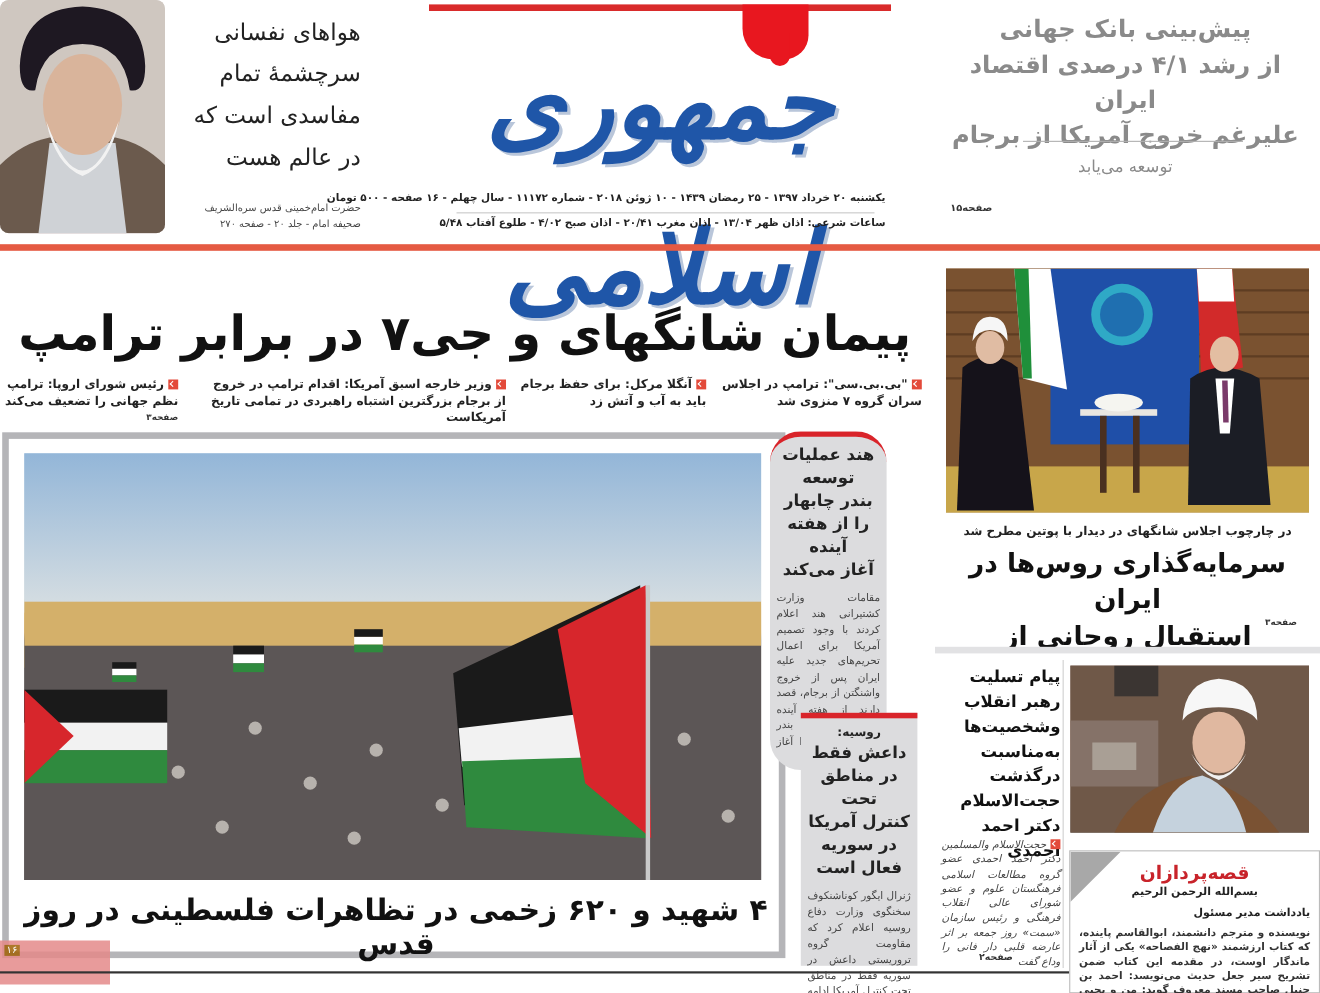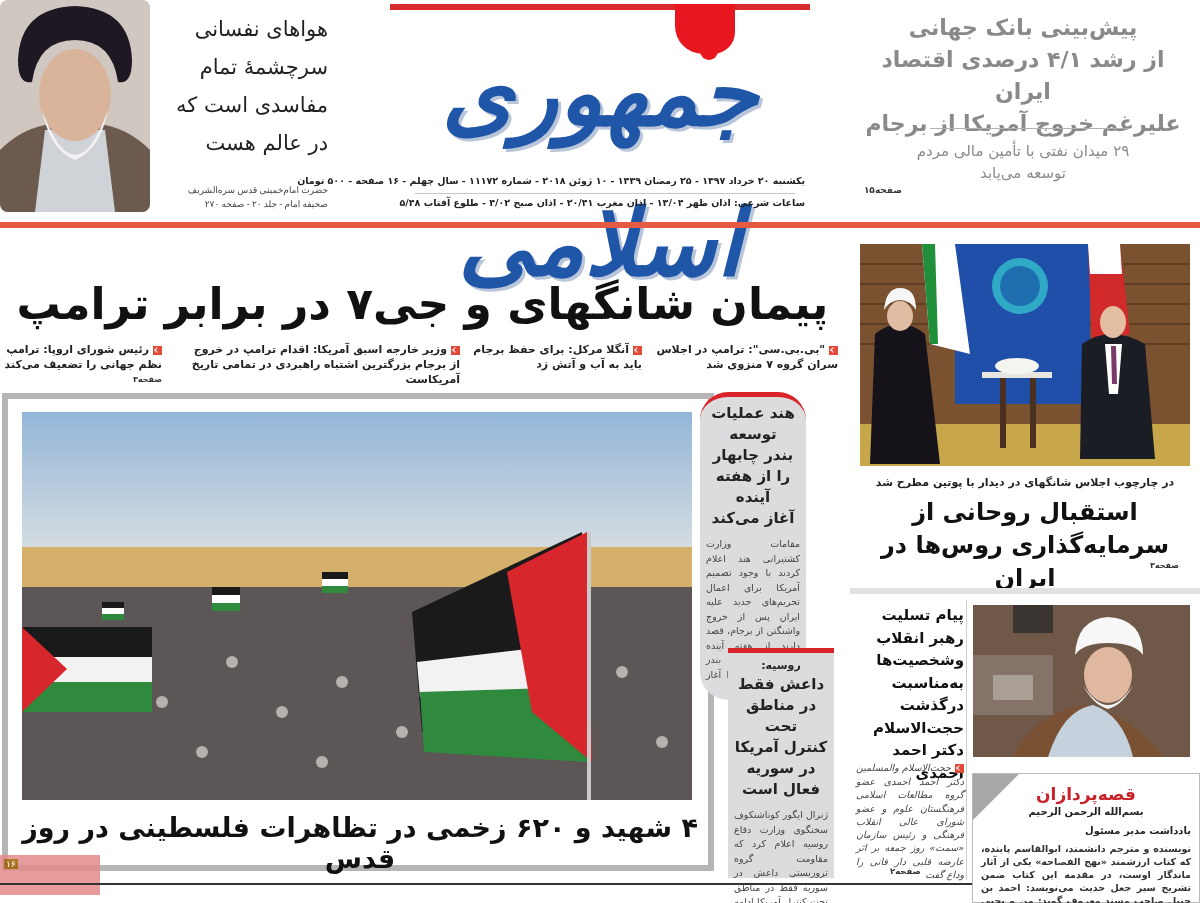--- a/index.html
+++ b/index.html
@@ -16,21 +16,21 @@
   .logo-bar { left: 390px; top: 4px; width: 420px; height: 6px; background: #d92b2b; }
   .logo-drip { left: 675px; top: 4px; width: 60px; height: 50px; background: #e8171f; border-radius: 0 0 22px 28px; }
   .logo-drip2 { left: 700px; top: 30px; width: 18px; height: 30px; background: #e8171f; border-radius: 0 0 10px 10px; }
   .logo-text { left: 385px; top: 18px; width: 430px; height: 150px; text-align: center; font-family: "DejaVu Serif", serif; font-size: 92px; font-weight: bold; font-style: italic; color: #1f56a8; line-height: 150px; text-shadow: 3px 3px 0 #b9c6da; letter-spacing: -2px; }
   .dateline { left: 405px; top: 175px; width: 400px; text-align: center; font-size: 9.5px; font-weight: bold; color: #222; white-space: nowrap; }
   .date-rule { left: 415px; top: 193px; width: 380px; height: 1px; background: #c8c8c8; }
   .prayer-times { left: 405px; top: 197px; width: 400px; text-align: right; font-size: 9.5px; font-weight: bold; color: #222; white-space: nowrap; }
 
   .quote-photo { left: 0; top: 0; width: 150px; height: 212px; border-radius: 8px; overflow: hidden; background: linear-gradient(180deg, #d9d4cf 0%, #c7bdb5 100%); }
   .quote-text { left: 158px; top: 10px; width: 170px; text-align: right; font-family: "DejaVu Serif", serif; font-size: 21px; line-height: 38px; color: #222; }
-  .quote-src { left: 158px; top: 183px; width: 170px; text-align: right; font-size: 9px; color: #444; line-height: 14px; font-family: Liberation Serif, serif; }
+  .quote-src { left: 158px; top: 183px; width: 170px; text-align: right; font-size: 9px; color: #444; line-height: 14px; }
 
   .main-rule { left: 0; top: 222px; width: 1200px; height: 6px; background: #e55a43; }
 
   
   .main-headline { left: 0; top: 248px; width: 845px; text-align: center; font-size: 44px; font-weight: bold; color: #111; font-family: "DejaVu Sans", sans-serif; margin-top: 30px; }
   .brief { top: 342px; font-size: 11px; line-height: 15px; font-weight: bold; color: #222; }
   .brief .mark { display: inline-block; width: 9px; height: 9px; background: #e34a3a; margin-left: 4px; vertical-align: middle; position: relative; }
   .brief .mark::after { content: ""; position: absolute; left: 2px; top: 2px; width: 3px; height: 3px; border-top: 1.5px solid #fff; border-left: 1.5px solid #fff; transform: rotate(-45deg); }
   .brief-page { font-size: 8px; color: #333; font-weight: bold; }
 
@@ -74,21 +74,20 @@
 </head>
 <body>
 
 <div class="abs top-headline">
   <div>پیش‌بینی بانک جهانی</div>
   <div>از رشد ۴/۱ درصدی اقتصاد ایران</div>
   <div>علیرغم خروج آمریکا از برجام</div>
 </div>
 <div class="abs top-rule"></div>
 <div class="abs top-sub">
-  <div>۲۹ میدان نفتی با تأمین مالی مردم</div>
   <div>توسعه می‌یابد</div>
 </div>
 <div class="abs top-page">صفحه۱۵</div>
 
 <div class="abs logo-bar"></div>
 <div class="abs logo-drip"></div>
 <div class="abs logo-drip2"></div>
 <div class="abs logo-text">جمهوری اسلامی</div>
 <div class="abs dateline">یکشنبه ۲۰ خرداد ۱۳۹۷ - ۲۵ رمضان ۱۴۳۹ - ۱۰ ژوئن ۲۰۱۸ - شماره ۱۱۱۷۲ - سال چهلم - ۱۶ صفحه - ۵۰۰ تومان</div>
 <div class="abs date-rule"></div>
@@ -250,22 +249,22 @@
     <path d="M24 66 Q26 44 40 44 Q56 44 56 66 Q50 56 40 56 Q30 56 24 66 Z" fill="#f6f6f6"></path>
 
     <path d="M220 215 L222 100 Q250 80 285 100 L295 215 Z" fill="#1b1d25"></path>
     <path d="M245 100 L262 100 L258 150 L249 150 Z" fill="#ffffff"></path>
     <path d="M251 102 L256 102 L257 140 L252 140 Z" fill="#7a3a6a"></path>
     <ellipse cx="253" cy="78" rx="13" ry="16" fill="#e3bea2"></ellipse>
   </svg>
 </div>
 <div class="abs putin-kicker">در چارچوب اجلاس شانگهای در دیدار با پوتین مطرح شد</div>
 <div class="abs putin-headline">
+  <div>سرمایه‌گذاری روس‌ها در ایران</div>
   <div>استقبال روحانی از</div>
-  <div>سرمایه‌گذاری روس‌ها در ایران</div>
 </div>
 <div class="abs putin-page">صفحه۳</div>
 <div class="abs col-rule-top"></div>
 
 <div class="abs obit-head">
   <div>پیام تسلیت</div>
   <div>رهبر انقلاب</div>
   <div>وشخصیت‌ها</div>
   <div>به‌مناسبت</div>
   <div>درگذشت</div>

